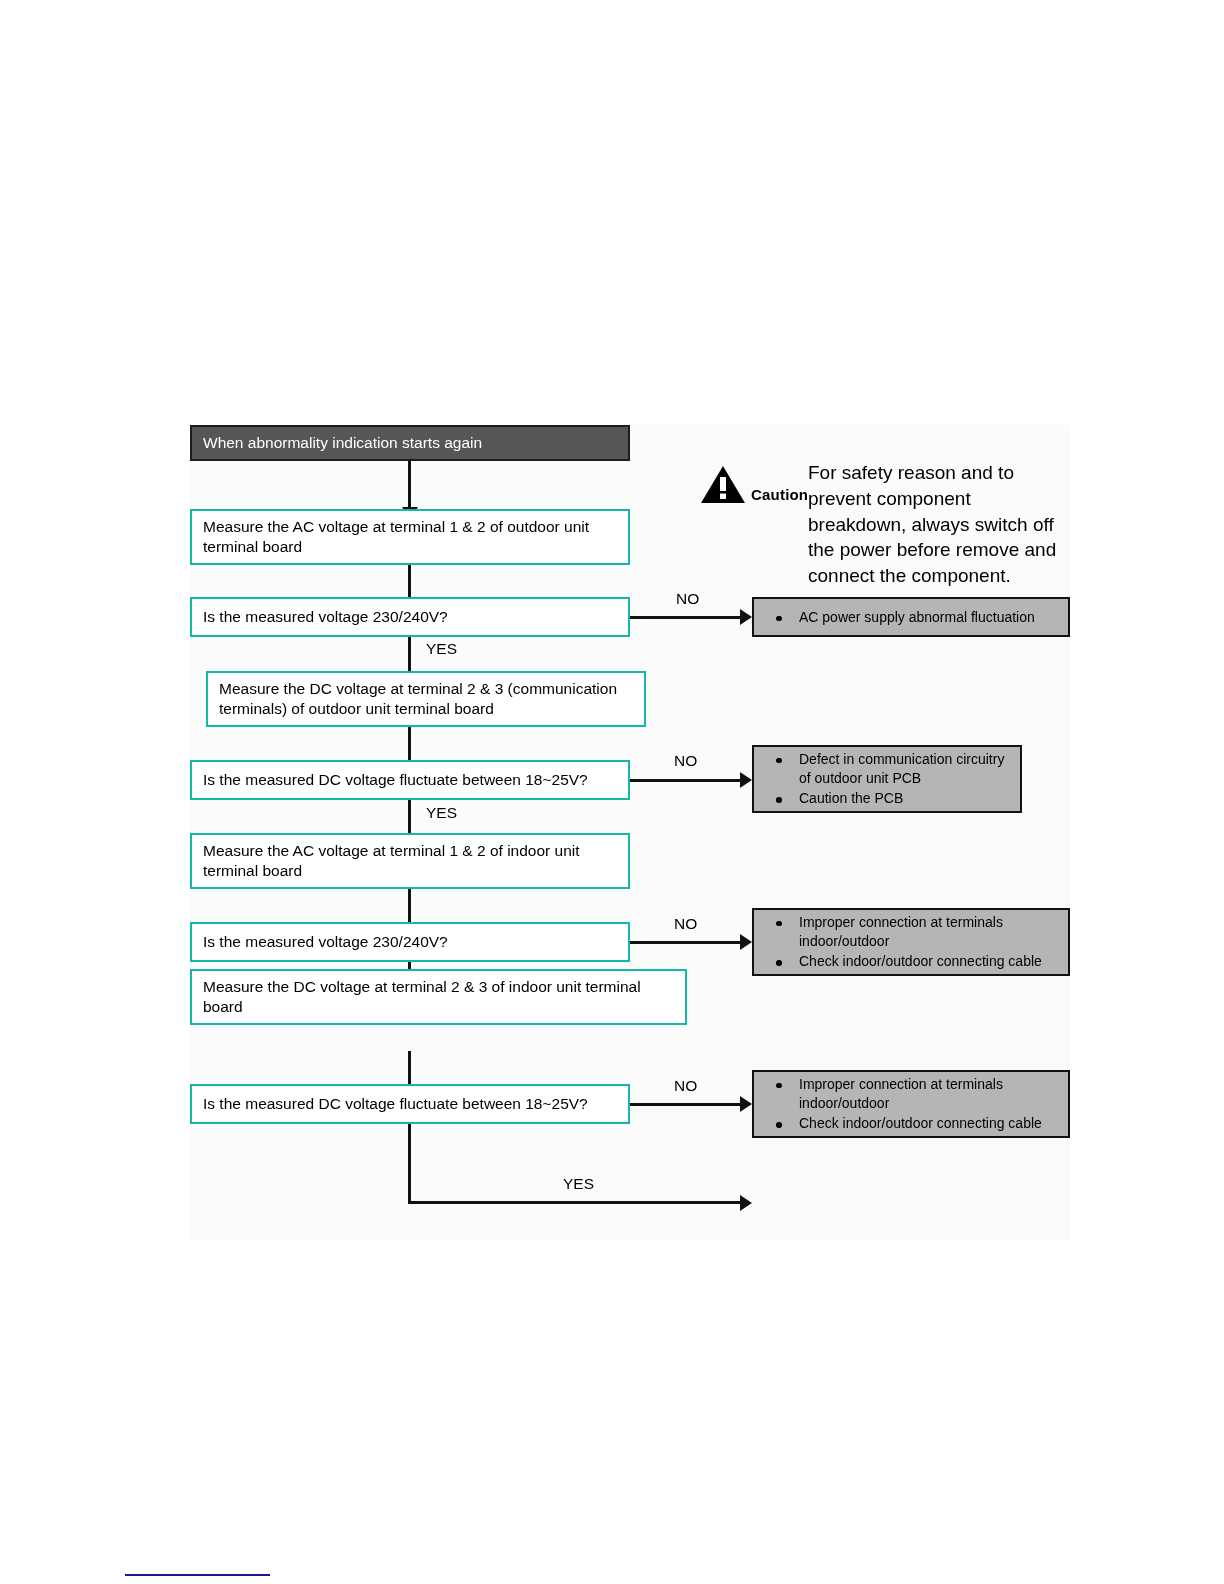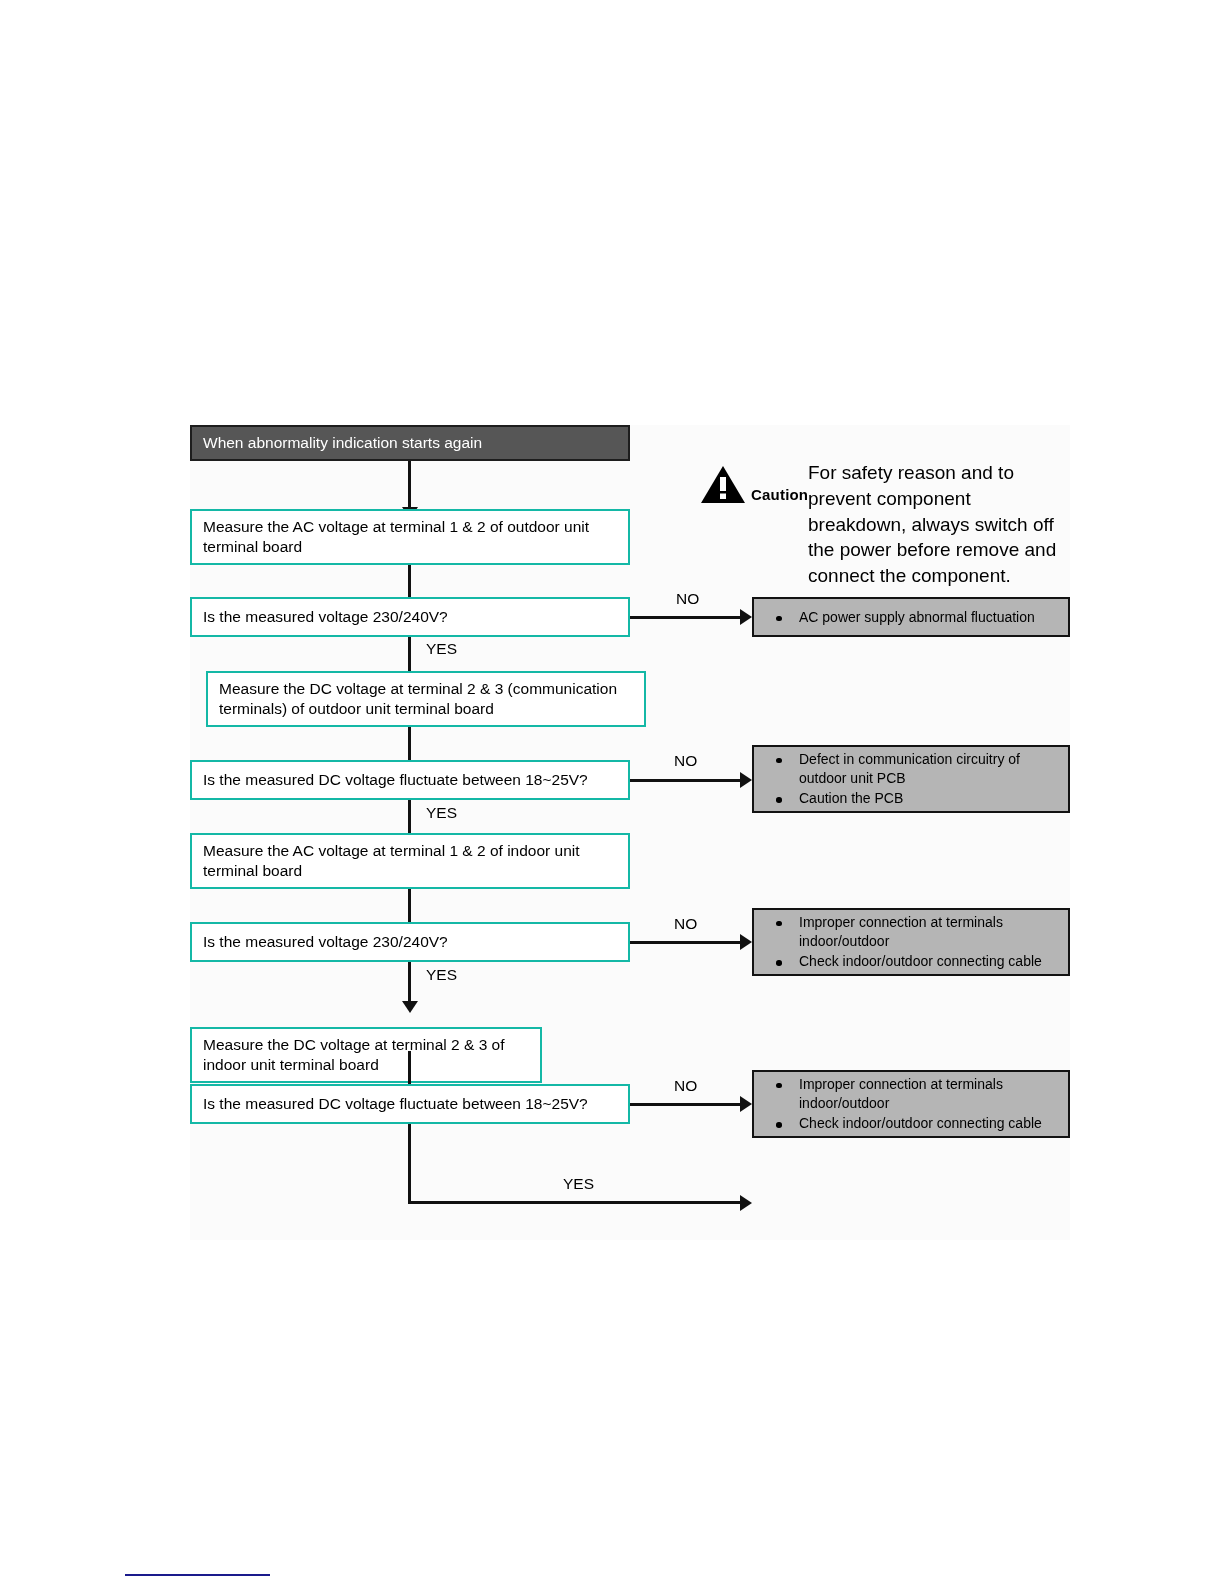--- a/index.html
+++ b/index.html
@@ -195,21 +195,21 @@
   <div class="arrow-down" style="left:211.5px; top:338px;"></div>
 
   <div class="node" style="left:0px; top:335px; width:440px; height:40px;">
     <span>Is the measured DC voltage fluctuate between 18~25V?</span>
   </div>
 
   <div class="hline" style="left:440px; top:353.5px; width:113px;"></div>
   <div class="arrow-right" style="left:550px; top:347px;"></div>
   <div class="edge-label" style="left:484px; top:327px;">NO</div>
 
-  <div class="node result-node" style="left:562px; top:320px; width:318px; height:68px;">
+  <div class="node result-node" style="left:562px; top:320px; width:270px; height:68px;">
     <ul class="blist">
       <li>Defect in communication circuitry of outdoor unit PCB</li>
       <li>Caution the PCB</li>
     </ul>
   </div>
 
   <div class="vline" style="left:218px; top:375px; height:48px;"></div>
   <div class="arrow-down" style="left:211.5px; top:414px;"></div>
   <div class="edge-label" style="left:236px; top:379px;">YES</div>
 
@@ -232,21 +232,21 @@
     <ul class="blist">
       <li>Improper connection at terminals indoor/outdoor</li>
       <li>Check indoor/outdoor connecting cable</li>
     </ul>
   </div>
 
   <div class="vline" style="left:218px; top:537px; height:48px;"></div>
   <div class="arrow-down" style="left:211.5px; top:576px;"></div>
   <div class="edge-label" style="left:236px; top:541px;">YES</div>
 
-  <div class="node" style="left:0px; top:602px; width:352px; height:56px;">
+  <div class="node" style="left:0px; top:544px; width:497px; height:56px;">
     <span>Measure the DC voltage at terminal 2 &amp; 3 of indoor unit terminal board</span>
   </div>
 
   <div class="vline" style="left:218px; top:626px; height:46px;"></div>
   <div class="arrow-down" style="left:211.5px; top:662px;"></div>
 
   <div class="node" style="left:0px; top:659px; width:440px; height:40px;">
     <span>Is the measured DC voltage fluctuate between 18~25V?</span>
   </div>
 

